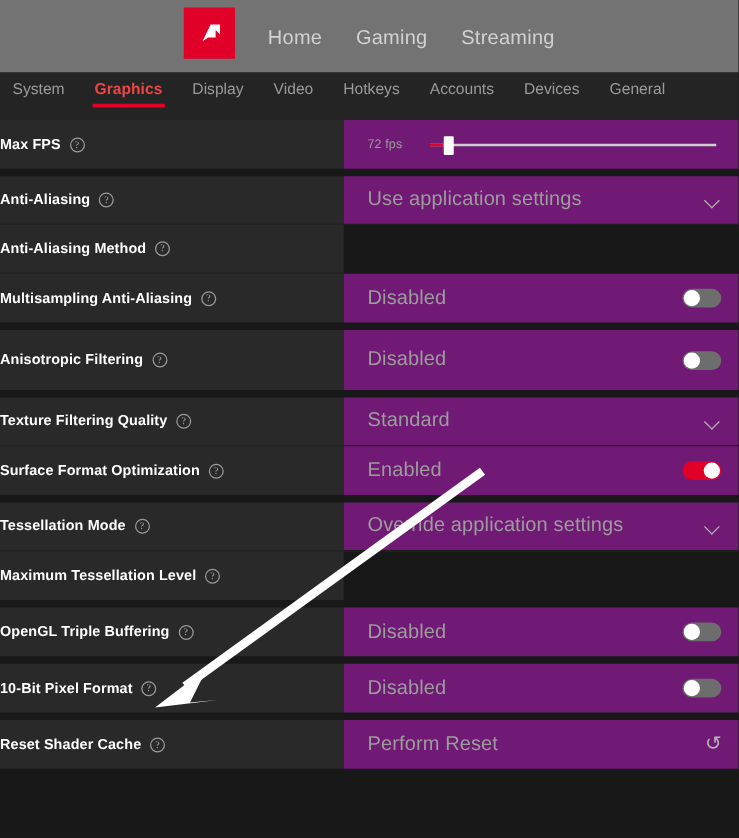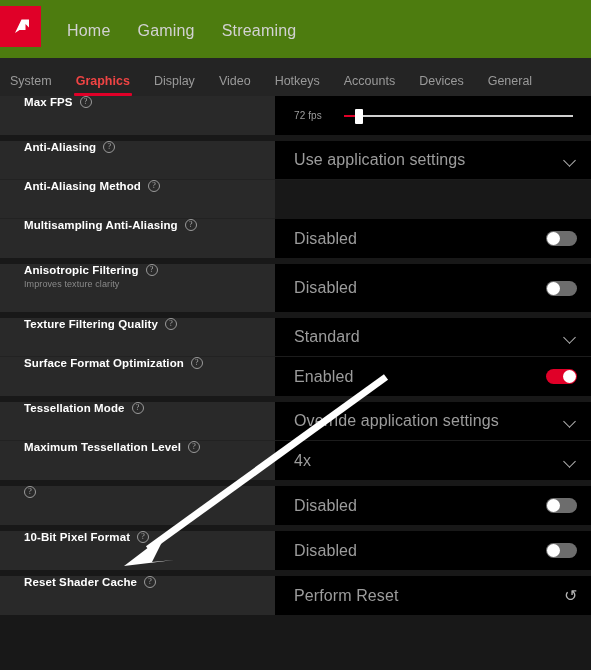--- a/index.html
+++ b/index.html
@@ -16,24 +16,25 @@
     position: relative;
     width: 591px;
     height: 670px;
     background: #1a1a1a;
     overflow: hidden;
   }
 
   
   .topbar {
     height: 58px;
-    background: #4d7c0f;
+    background: #737373;
     display: flex;
     align-items: center;
     position: relative;
+    justify-content: center;
   }
   .logo {
     width: 41px;
     height: 41px;
     background: #e00028;
     margin-left: 0px;
     margin-top: 6px;
     align-self: flex-start;
     display: flex;
     align-items: center;
@@ -55,21 +56,21 @@
     letter-spacing: .2px;
     cursor: pointer;
     white-space: nowrap;
   }
 
   
   .subbar {
     height: 38px;
     background: #242424;
     display: flex;
-    align-items: flex-end;
+    align-items: flex-start;
     gap: 20px;
     padding-left: 8px;
     position: relative;
   }
   .subtab {
     font-size: 12.5px;
     color: #9a9a9a;
     cursor: pointer;
     position: relative;
     padding: 6px 2px 8px 2px;
@@ -106,22 +107,22 @@
     height: 39px;
     position: relative;
   }
   .row.tall { height: 48px; }
 
   .row-label {
     width: 275px;
     background: #292929;
     display: flex;
     flex-direction: column;
-    justify-content: flex-start;
-    padding-left: 24px;
+    justify-content: center;
+    padding-left: 0;
     border-bottom: 1px solid #222222;
   }
   .row:last-child .row-label { border-bottom: none; }
 
   .label-line { display: flex; align-items: center; gap: 7px; }
   .label-text {
     font-size: 11.5px;
     color: #ffffff;
     font-weight: bold;
     letter-spacing: .1px;
@@ -142,21 +143,21 @@
     font-size: 8px;
     line-height: 10px;
     text-align: center;
     flex: 0 0 auto;
     cursor: pointer;
     font-family: "Liberation Serif", serif;
   }
 
   .row-value {
     flex: 1;
-    background: #000000;
+    background: #701a75;
     display: flex;
     align-items: center;
     padding-left: 19px;
     padding-right: 14px;
     position: relative;
     border-bottom: 1px solid #1c1c1c;
   }
   .row:last-child .row-value { border-bottom: none; }
 
   .value-text {
@@ -348,21 +349,20 @@
       </div>
     </div>
 
     <div class="group">
       <div class="row tall">
         <div class="row-label">
           <div class="label-line">
             <span class="label-text">Anisotropic Filtering</span>
             <span class="help-icon">?</span>
           </div>
-          <span class="sub-text">Improves texture clarity</span>
         </div>
         <div class="row-value">
           <span class="value-text">Disabled</span>
           <div class="spacer"></div>
           <div class="toggle">
             <div class="knob"></div>
           </div>
         </div>
       </div>
     </div>
@@ -414,32 +414,28 @@
         </div>
       </div>
 
       <div class="row">
         <div class="row-label">
           <div class="label-line">
             <span class="label-text">Maximum Tessellation Level</span>
             <span class="help-icon">?</span>
           </div>
         </div>
-        <div class="row-value">
-          <span class="value-text">4x</span>
-          <div class="spacer"></div>
-          <div class="chevron"></div>
-        </div>
-      </div>
-    </div>
-
-    <div class="group">
-      <div class="row">
-        <div class="row-label">
-          <div class="label-line">
+      </div>
+    </div>
+
+    <div class="group">
+      <div class="row">
+        <div class="row-label">
+          <div class="label-line">
+            <span class="label-text">OpenGL Triple Buffering</span>
             <span class="help-icon">?</span>
           </div>
         </div>
         <div class="row-value">
           <span class="value-text">Disabled</span>
           <div class="spacer"></div>
           <div class="toggle">
             <div class="knob"></div>
           </div>
         </div>

